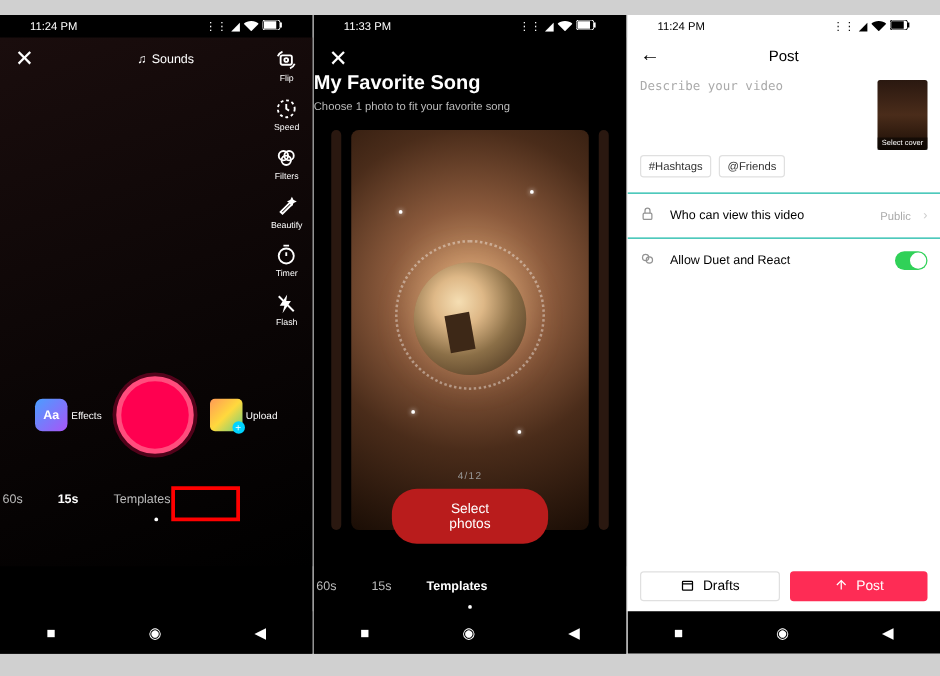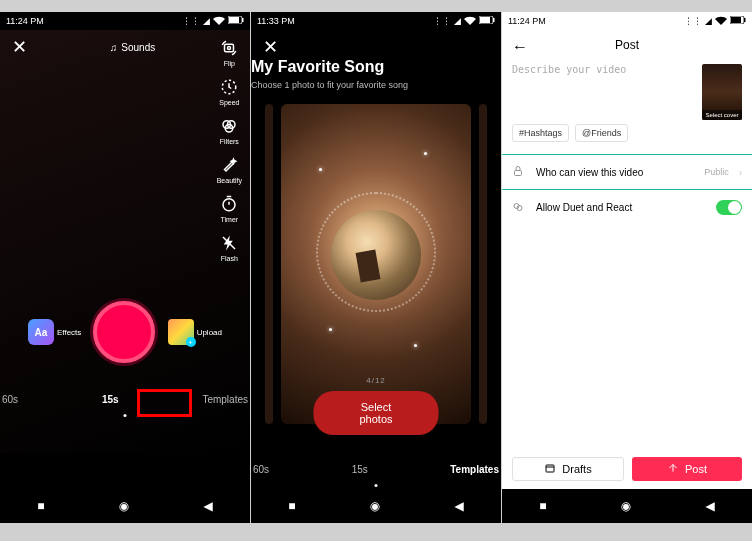--- a/index.html
+++ b/index.html
@@ -2,42 +2,42 @@
 <html><head>
 <meta charset="utf-8">
 <style>
   * { margin: 0; padding: 0; box-sizing: border-box; }
   body { background: #d0d0d0; font-family: -apple-system, Helvetica, Arial, sans-serif; font-size: 10px; width: 752px; height: 541px; overflow: hidden; }
   .wrap { display: flex; gap: 1px; height: 511px; margin-top: 12px; margin-bottom: 18px; }
   .phone { width: 250px; height: 511px; background: #000; position: relative; overflow: hidden; flex-shrink: 0; }
   .phone3 { background: #fff; }
 
   
-  .status { height: 18px; display: flex; align-items: center; justify-content: space-between; padding: 0 6px; color: #fff; font-size: 9px; }
+  .status { height: 18px; display: flex; align-items: center; justify-content: space-between; padding: 0 24px; color: #fff; font-size: 9px; }
   .status.light { color: #000; }
   .status-r { display: flex; gap: 3px; align-items: center; }
 
   
   .cam-area { position: absolute; top: 18px; left: 0; right: 0; bottom: 70px; background: linear-gradient(160deg, #1a0d0d 0%, #0a0505 60%, #000 100%); }
   .top-row { position: absolute; top: 6px; left: 0; right: 0; display: flex; align-items: center; padding: 0 12px; }
   .close-x { color: #fff; font-size: 18px; font-weight: 300; }
   .sounds { margin: 0 auto; display: flex; align-items: center; gap: 4px; color: #fff; font-size: 10px; }
   .side-tools { position: absolute; top: 8px; right: 8px; display: flex; flex-direction: column; gap: 10px; align-items: center; }
   .tool { display: flex; flex-direction: column; align-items: center; gap: 2px; color: #fff; }
   .tool span { font-size: 7px; }
   .tool-ic { width: 20px; height: 20px; display:flex; align-items:center; justify-content:center; }
 
   .bot-row { position: absolute; bottom: 90px; left: 0; right: 0; display: flex; justify-content: space-between; align-items: center; padding: 0 28px; }
   .bot-btn { display:flex; flex-direction:row; align-items:center; gap:3px; color:#fff; font-size:8px; }
   .eff-ic { width:26px; height:26px; border-radius:6px; background: linear-gradient(135deg,#4a9eff,#a855f7); display:flex; align-items:center; justify-content:center; color:#fff; font-size:10px; font-weight:bold;}
   .up-ic { width:26px; height:26px; border-radius:4px; background: linear-gradient(135deg,#ff9a56,#ffd93d,#6bcf7f); position:relative; }
   .up-ic::after{content:"+"; position:absolute; bottom:-2px; right:-2px; background:#00d4ff; color:#fff; width:10px; height:10px; border-radius:50%; display:flex; align-items:center; justify-content:center; font-size:8px; }
   .rec-btn { width:62px; height:62px; border-radius:50%; background:#ff0050; border:4px solid #ff4d7d; box-shadow: 0 0 0 3px rgba(255,0,80,0.3); }
 
-  .tabs { position: absolute; bottom: 44px; left: 0; right: 0; display:flex; justify-content:space-between; gap:8px; color:#bbb; font-size:10px; }
+  .tabs { position: absolute; bottom: 44px; left: 0; right: 0; display:flex; justify-content:flex-start; gap:24px; color:#bbb; font-size:10px; }
   .tab { padding: 4px 2px; }
   .tab.active { color:#fff; font-weight:600; }
   .red-box { position:absolute; border: 3px solid #ff0000; }
   .dot-ind { position:absolute; bottom:36px; left:50%; transform:translateX(-50%); width:3px; height:3px; border-radius:50%; background:#fff; }
 
   
   .nav { position:absolute; bottom:0; left:0; right:0; height:34px; background:#000; display:flex; justify-content:space-around; align-items:center; }
   .nav-ic { color:#fff; font-size:12px; }
 
   

